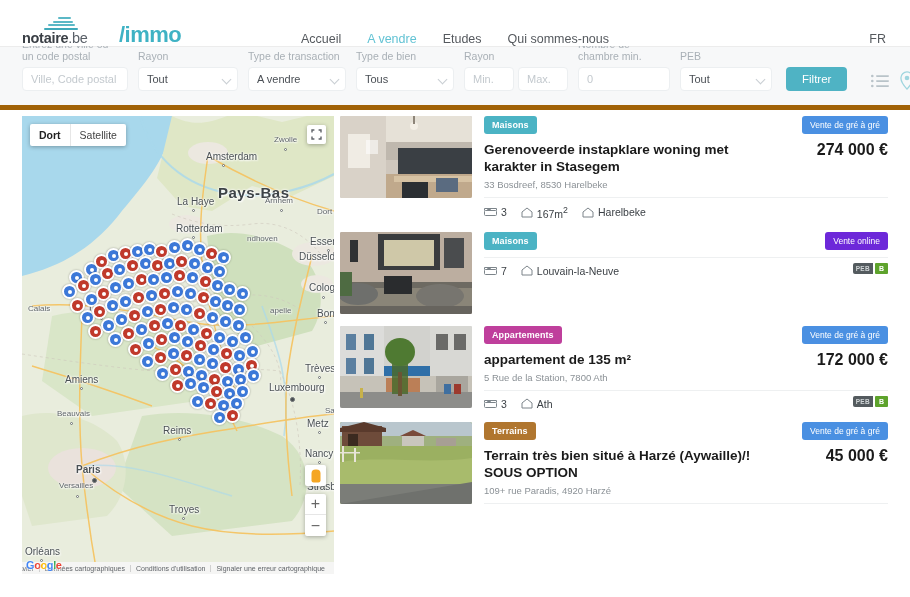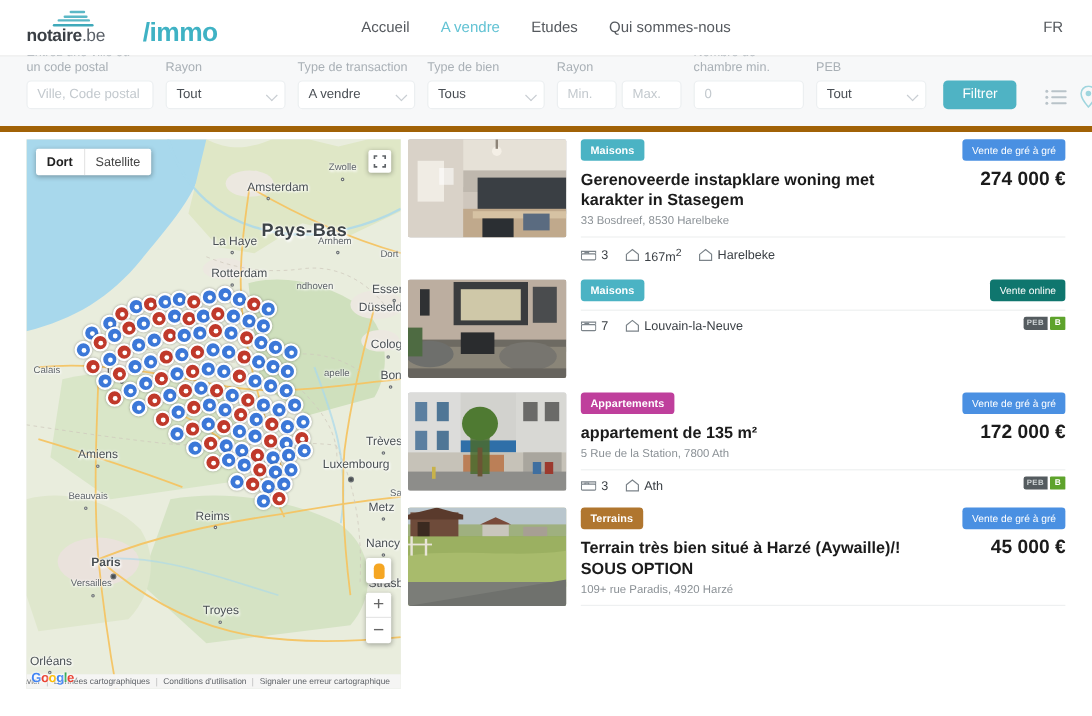--- a/index.html
+++ b/index.html
@@ -9,21 +9,21 @@
     background: #ffffff;
     font-family: "Liberation Sans", sans-serif;
     color: #333;
   }
 
   
   .header {
     height: 46px;
     background: #ffffff;
     display: flex;
-    align-items: center;
+    align-items: flex-end;
     padding: 0 22px;
     position: relative;
   }
   .logo { display: flex; align-items: flex-end; gap: 3px; }
   .logo-mark { position: relative; width: 92px; height: 30px; }
   .logo-bars { position: absolute; left: 22px; top: 1px; width: 40px; height: 12px; }
   .logo-bars i { display: block; background: #5bb8c6; height: 2px; margin-bottom: 1.5px; border-radius: 1px; }
   .logo-bars i:nth-child(1){ width: 13px; margin-left: 14px; }
   .logo-bars i:nth-child(2){ width: 20px; margin-left: 9px; }
   .logo-bars i:nth-child(3){ width: 27px; margin-left: 4px; }
@@ -200,21 +200,21 @@
     display: inline-block; color: #fff; font-size: 9px; font-weight: bold;
     padding: 4px 8px; border-radius: 3px; letter-spacing: .1px;
   }
   .tag.maisons { background: #4bb3c4; }
   .tag.appartements { background: #bf3f9c; }
   .tag.terrains { background: #b0762f; }
   .saletag {
     color: #fff; font-size: 8.5px; padding: 4px 8px; border-radius: 3px; white-space: nowrap;
   }
   .saletag.gre { background: #4a90e2; }
-  .saletag.online { background: #0f766e; }
+  .saletag.online { background: #6d28d9; }
   .crow2 { display: flex; align-items: flex-start; justify-content: space-between; gap: 14px; margin-top: 7px; }
   .ctitle {
     font-size: 13.5px; font-weight: bold; color: #1b1b1b; line-height: 17px;
     max-width: 300px;
   }
   .cprice { font-size: 16px; font-weight: bold; color: #1b1b1b; white-space: nowrap; }
   .caddr { font-size: 9.5px; color: #8b9196; margin-top: 4px; }
   .cmeta {
     display: flex; align-items: center; gap: 14px; margin-top: 7px;
     border-top: 1px solid #eef0f1; padding-top: 7px; position: relative;

